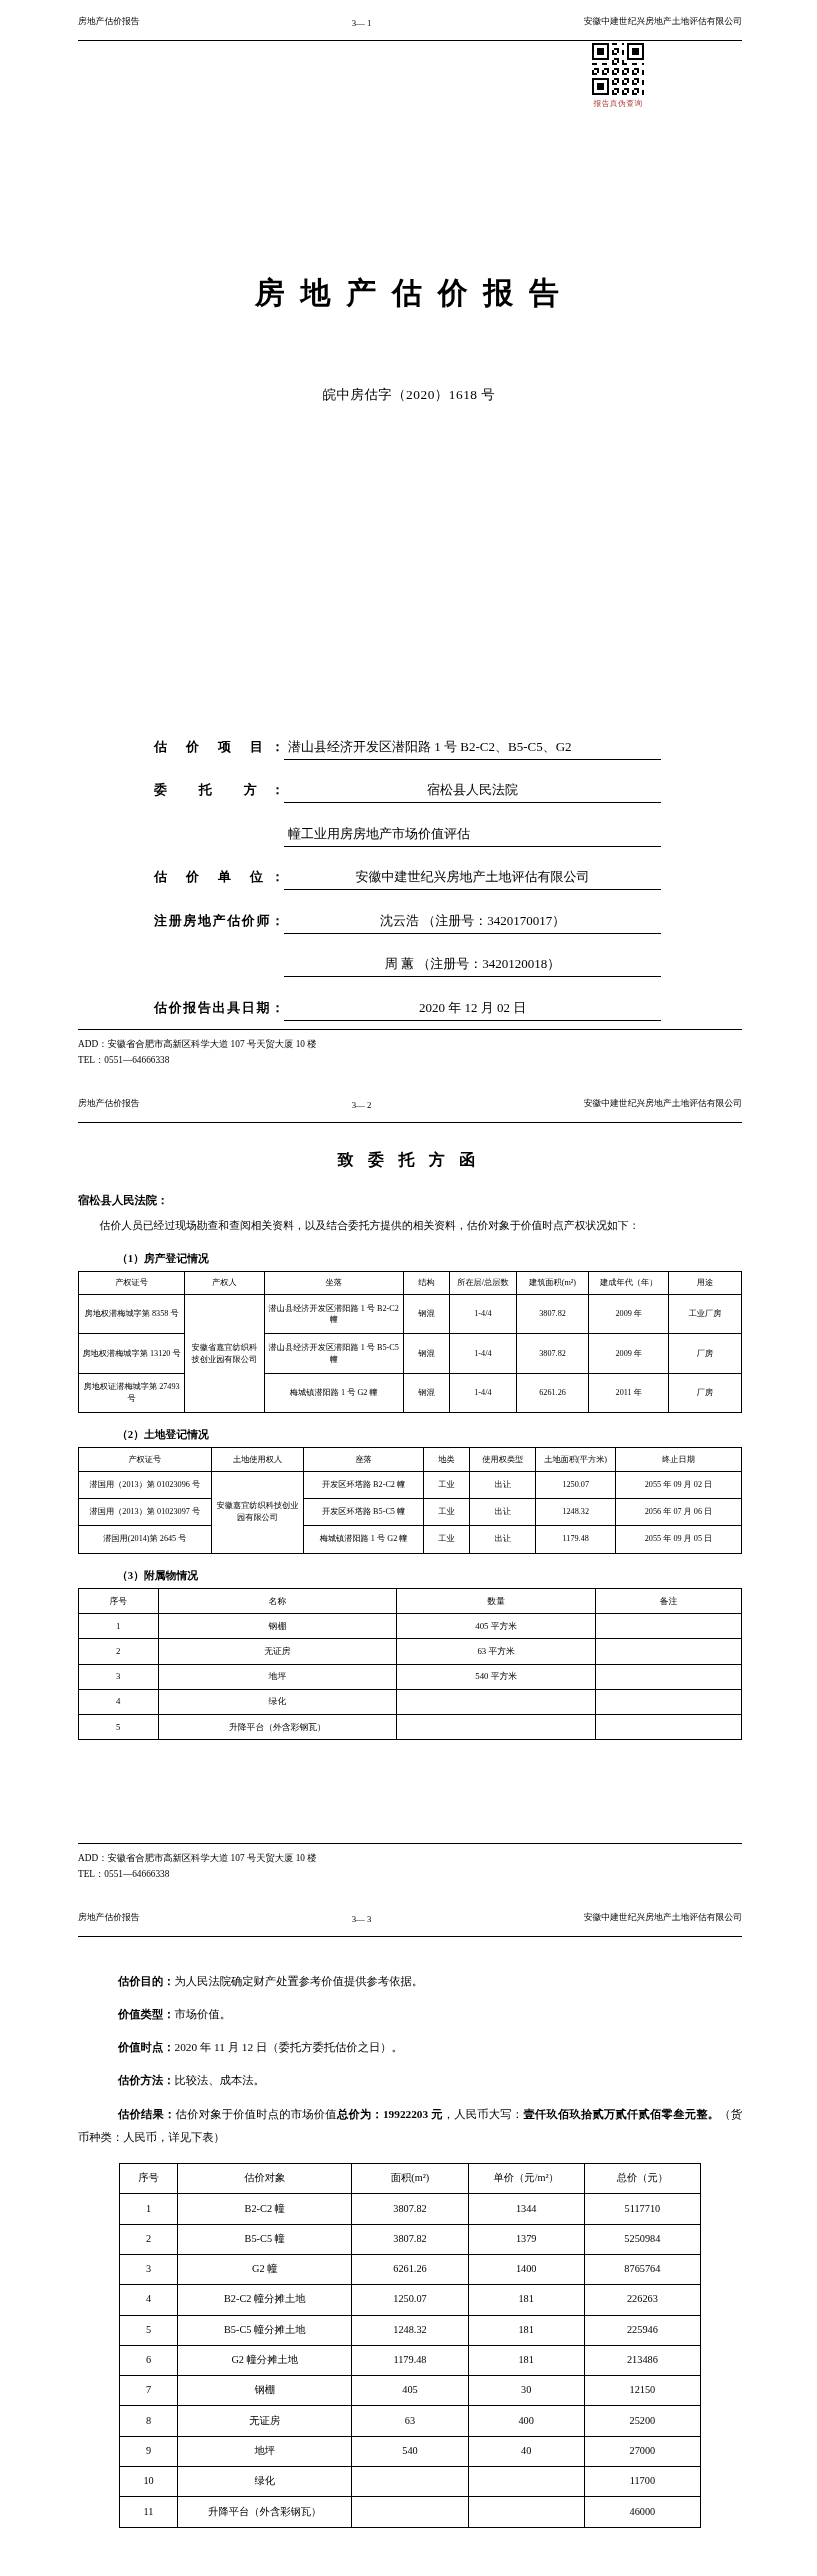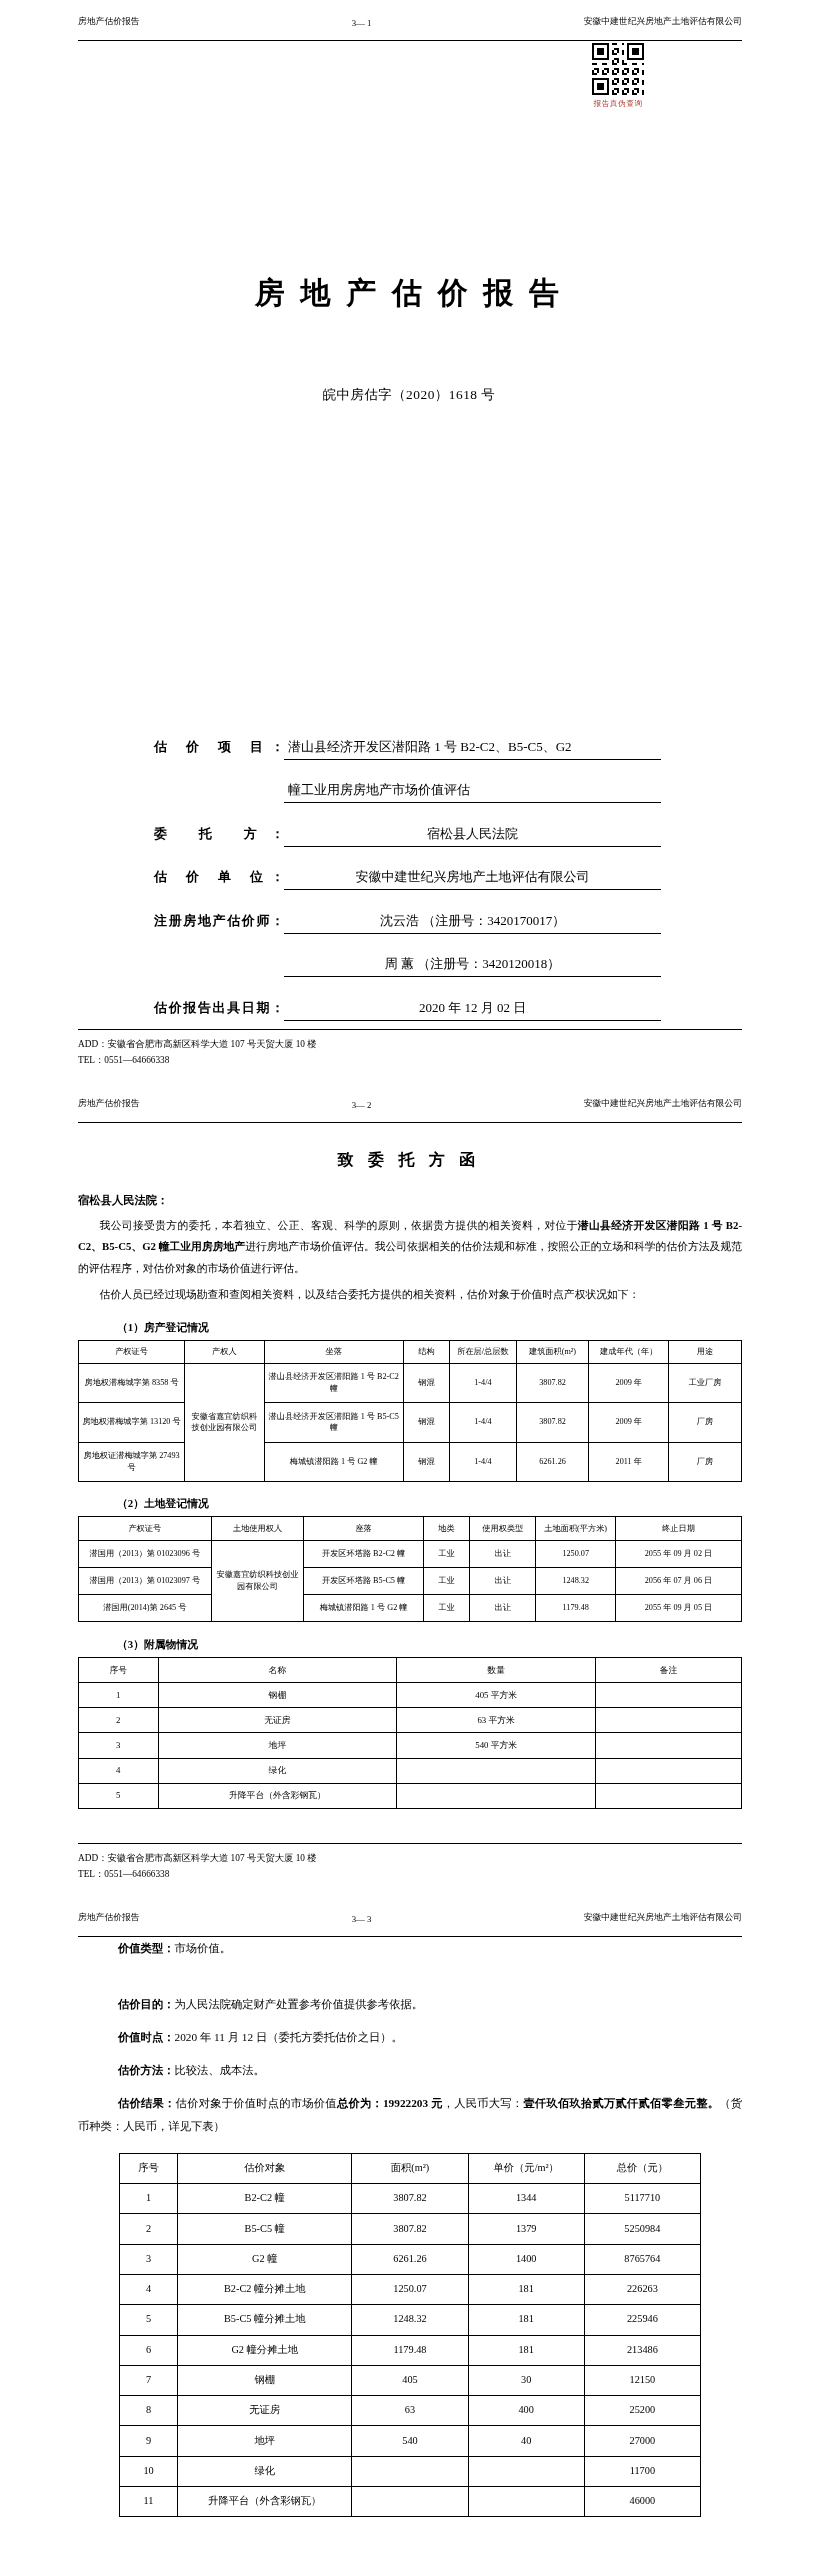--- a/index.html
+++ b/index.html
@@ -173,26 +173,26 @@
 
   <div class="report-title">房 地 产 估 价 报 告</div>
   <div class="report-no">皖中房估字（2020）1618 号</div>
 
   <div class="fields">
     <div class="field-row">
       <div class="field-label">估 价 项 目：</div>
       <div class="field-value left">潜山县经济开发区潜阳路 1 号 B2-C2、B5-C5、G2</div>
     </div>
     <div class="field-row">
+      <div class="field-label">委 托 方：</div>
+      <div class="field-value">宿松县人民法院</div>
+    </div>
+    <div class="field-row">
       <div class="field-label"></div>
       <div class="field-value left">幢工业用房房地产市场价值评估</div>
-    </div>
-    <div class="field-row">
-      <div class="field-label">委 托 方：</div>
-      <div class="field-value">宿松县人民法院</div>
     </div>
     <div class="field-row">
       <div class="field-label">估 价 单 位：</div>
       <div class="field-value">安徽中建世纪兴房地产土地评估有限公司</div>
     </div>
     <div class="field-row">
       <div class="field-label">注册房地产估价师：</div>
       <div class="field-value">沈云浩 （注册号：3420170017）</div>
     </div>
     <div class="field-row">
@@ -216,21 +216,20 @@
     <span>房地产估价报告</span>
     <span>3—  2</span>
     <span>安徽中建世纪兴房地产土地评估有限公司</span>
   </div>
 
   <div class="letter-title">致 委 托 方 函</div>
 
   <div class="content">
     <div class="salutation">宿松县人民法院：</div>
 
-    <p class="para"><span>我公司接受贵方的委托，本着独立、公正、客观、科学的原则，依据贵方提供的相关资料，对位于</span><span class="bold">潜山县经济开发区潜阳路 1 号 B2-C2、B5-C5、G2 幢工业用房房地产</span><span>进行房地产市场价值评估。我公司依据相关的估价法规和标准，按照公正的立场和科学的估价方法及规范的评估程序，对估价对象的市场价值进行评估。</span></p>
 
     <p class="para">估价人员已经过现场勘查和查阅相关资料，以及结合委托方提供的相关资料，估价对象于价值时点产权状况如下：</p>
 
     <div class="section-title">（1）房产登记情况</div>
     <table class="reg-table">
         <colgroup>
           <col style="width: 16%;">
           <col style="width: 12%;">
           <col style="width: 21%;">
           <col style="width: 7%;">
@@ -392,22 +391,22 @@
 </div>
 
 <div class="page" id="page-3">
   <div class="doc-header">
     <span>房地产估价报告</span>
     <span>3—  3</span>
     <span>安徽中建世纪兴房地产土地评估有限公司</span>
   </div>
 
   <div class="content">
+    <div class="p3-item p3-first"><span class="bold">估价目的：</span><span>为人民法院确定财产处置参考价值提供参考依据。</span></div>
     <div class="p3-item"><span class="bold">价值类型：</span><span>市场价值。</span></div>
-    <div class="p3-item p3-first"><span class="bold">估价目的：</span><span>为人民法院确定财产处置参考价值提供参考依据。</span></div>
     <div class="p3-item"><span class="bold">价值时点：</span><span>2020 年 11 月 12 日（委托方委托估价之日）。</span></div>
     <div class="p3-item"><span class="bold">估价方法：</span><span>比较法、成本法。</span></div>
 
     <p class="p3-result"><span class="bold">估价结果：</span><span>估价对象于价值时点的市场价值</span><span class="bold">总价为：19922203 元</span><span>，人民币大写：</span><span class="bold">壹仟玖佰玖拾贰万贰仟贰佰零叁元整。</span><span>（货币种类：人民币，详见下表）</span></p>
 
     <div class="result-table-wrap">
       <table class="result-table">
           <colgroup>
             <col style="width: 10%;">
             <col style="width: 30%;">

